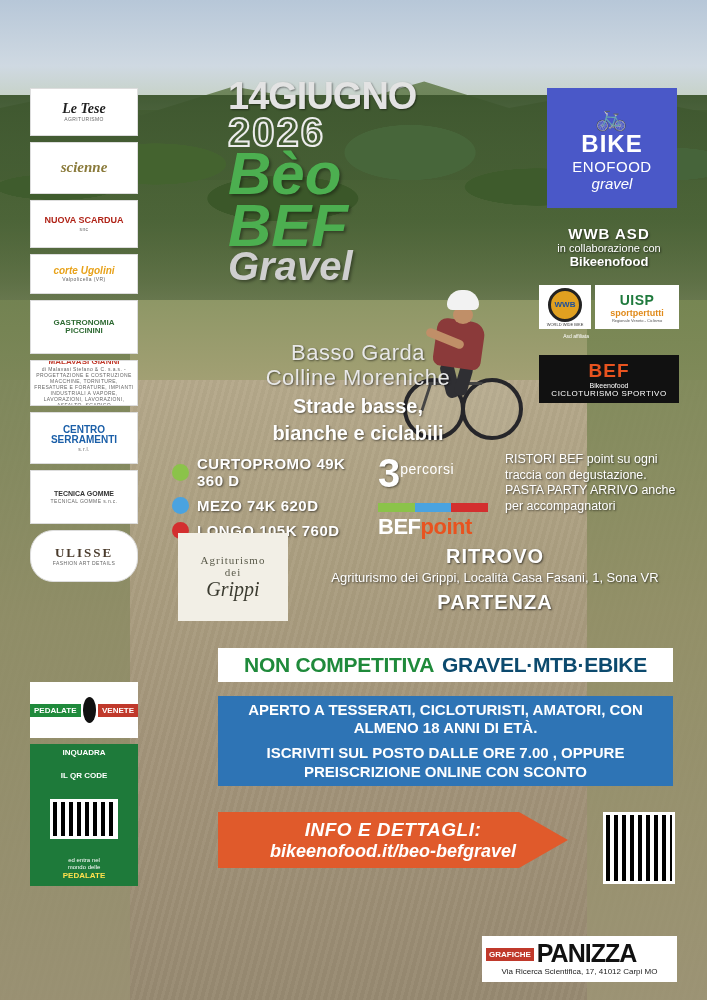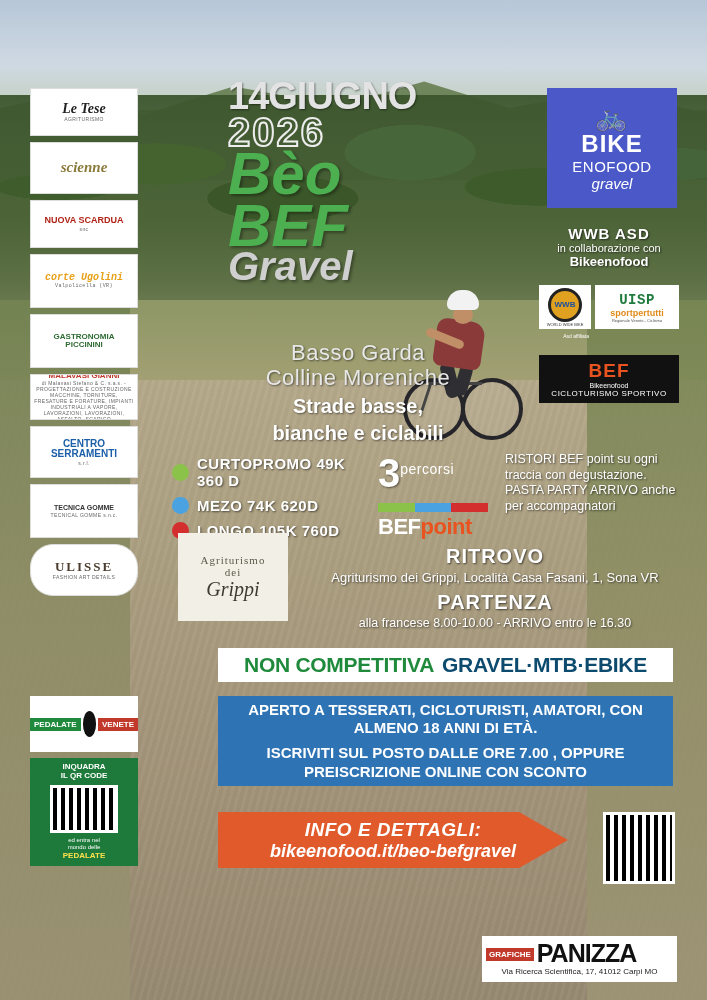--- a/index.html
+++ b/index.html
@@ -71,39 +71,39 @@
   
   .sponsors{position:absolute;left:30px;top:88px;width:108px;display:flex;flex-direction:column;gap:6px;}
   .sp{background:#fff;border:1px solid #ddd;height:48px;display:flex;align-items:center;justify-content:center;
       text-align:center;padding:3px;box-sizing:border-box;overflow:hidden;}
   .sp .nm{font-size:9px;font-weight:bold;line-height:1.05;color:#222;}
   .sp .sub{font-size:5px;color:#666;letter-spacing:.4px;}
   .sp1 .nm{font-family:"Liberation Serif",serif;font-style:italic;font-size:14px;}
   .sp2{height:52px;}
   .sp2 .nm{font-family:"Liberation Serif",serif;font-style:italic;color:#8a7a3a;font-size:15px;}
   .sp3 .nm{color:#b02418;font-size:9px;}
-  .sp4{height:54px;font-family:Liberation Mono, monospace;}
+  .sp4{height:40px;}
   .sp4 .nm{color:#e8a21a;font-size:10px;font-style:italic;}
   .sp5{height:54px;}
   .sp5 .nm{color:#2f6b34;font-size:8px;}
   .sp6{height:46px;}
   .sp6 .nm{color:#c0392b;font-size:8px;}
   .sp7{height:52px;}
   .sp7 .nm{color:#1b5fa8;font-size:10px;}
   .sp8{height:54px;}
   .sp8 .nm{color:#333;font-size:7px;}
   .sp9{height:52px;border-radius:23px;}
   .sp9 .nm{font-family:"Liberation Serif",serif;font-size:13px;letter-spacing:2px;color:#4a3b2c;}
   .sp-gap{height:88px;background:transparent;border:none;}
   .sp-ped{height:56px;background:#fff;display:flex;align-items:center;justify-content:center;position:relative;}
   .ped-left,.ped-right{font-size:8px;font-weight:bold;color:#fff;background:#1f8a3b;padding:2px 4px;}
   .ped-right{background:#c0392b;}
   .ped-mid{width:26px;height:26px;border-radius:50%;background:#111;margin:0 2px;}
-  .sp-qr{height:108px;background:#1e7a3a;color:#fff;display:flex;flex-direction:column;align-items:center;
-    justify-content:flex-start;padding:5px 3px;box-sizing:border-box;}
+  .sp-qr{height:142px;background:#1e7a3a;color:#fff;display:flex;flex-direction:column;align-items:center;
+    justify-content:flex-start;padding:5px 3px;box-sizing:border-box;gap:14px;}
   .sp-qr .t{font-size:8px;font-weight:bold;line-height:1.1;text-align:center;}
   .qrbox{width:62px;height:62px;background:
       repeating-linear-gradient(90deg,#000 0 4px,#fff 4px 8px),
       repeating-linear-gradient(0deg,#000 0 4px,rgba(255,255,255,0) 4px 8px);
       background-color:#fff;margin:4px 0;border:3px solid #fff;}
   .sp-qr .b{font-size:6px;text-align:center;line-height:1.2;}
   .sp-qr .b b{font-size:8px;color:#ffe14d;}
 
   
   .date{position:absolute;left:228px;top:78px;width:230px;}
@@ -135,21 +135,21 @@
   .wwbtxt .w1{font-size:15px;font-weight:bold;letter-spacing:1px;}
   .wwbtxt .w2{font-size:11px;}
   .wwbtxt .w3{font-size:13px;font-weight:bold;}
   .affil{position:absolute;right:28px;top:285px;width:140px;display:flex;gap:4px;}
   .wwbmark{width:52px;height:44px;background:#fff;display:flex;flex-direction:column;align-items:center;
     justify-content:center;}
   .wwbmark .circ{width:28px;height:28px;border-radius:50%;background:#e0a020;border:3px solid #222;
     display:flex;align-items:center;justify-content:center;font-size:8px;font-weight:bold;color:#1b4f9c;}
   .wwbmark .cap{font-size:4px;color:#333;}
   .uisp{flex:1;background:#fff;display:flex;flex-direction:column;align-items:center;justify-content:center;}
-  .uisp .u1{font-size:14px;font-weight:bold;color:#1f7a3d;letter-spacing:.5px;font-family:Liberation Mono, monospace;}
+  .uisp .u1{font-size:14px;font-weight:bold;color:#1f7a3d;letter-spacing:.5px;}
   .uisp .u2{font-size:9px;color:#e08a1a;font-weight:bold;}
   .uisp .u3{font-size:4px;color:#555;}
   .affil-cap{position:absolute;right:118px;top:333px;font-size:5px;color:#fff;}
   .befblack{position:absolute;right:28px;top:355px;width:140px;height:48px;background:#111;
     display:flex;flex-direction:column;align-items:center;justify-content:center;}
   .befblack .bb1{font-size:19px;font-weight:bold;color:#e8531f;letter-spacing:1px;}
   .befblack .bb2{font-size:7px;color:#fff;}
   .befblack .bb3{font-size:8px;color:#fff;letter-spacing:.5px;}
 
   
@@ -400,21 +400,20 @@
   <div class="grippi">
     <div class="g1">Agriturismo</div>
     <div class="g1">dei</div>
     <div class="g2">Grippi</div>
   </div>
 
   <div class="ritrovo">
     <div class="r1">RITROVO</div>
     <div class="r2">Agriturismo dei Grippi, Località Casa Fasani, 1, Sona VR</div>
     <div class="r3">PARTENZA</div>
-    <div class="r4">alla francese 8.00-10.00  -  ARRIVO entro le 16.30</div>
   </div>
 
   <div class="ncbar">
     <span class="a">NON COMPETITIVA</span>
     <span class="b">GRAVEL·MTB·EBIKE</span>
   </div>
 
   <div class="bluebox">
     <div class="x1">APERTO A TESSERATI, CICLOTURISTI, AMATORI, CON ALMENO 18 ANNI DI ETÀ.</div>
     <div class="x2">ISCRIVITI SUL POSTO DALLE ORE 7.00 , OPPURE PREISCRIZIONE ONLINE CON SCONTO</div>

